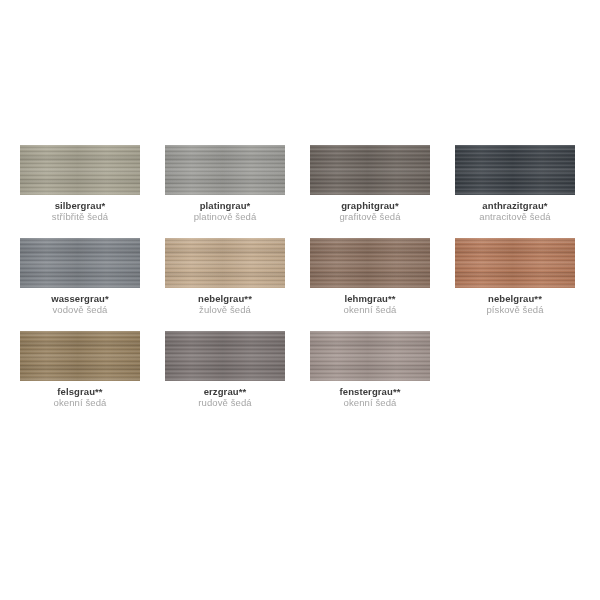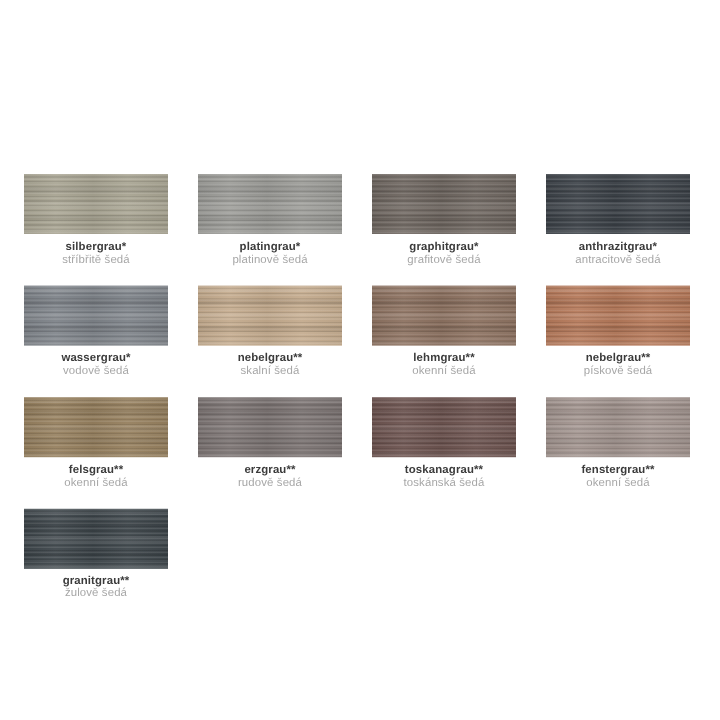--- a/index.html
+++ b/index.html
@@ -157,21 +157,21 @@
         <div class="swatch-chip" style="background-color: rgb(126, 131, 137);"></div>
         <div class="swatch-caption">
           <span class="swatch-name">wassergrau*</span>
           <span class="swatch-translation">vodově šedá</span>
         </div>
       </div>
       <div class="swatch-cell">
         <div class="swatch-chip" style="background-color: rgb(196, 171, 142);"></div>
         <div class="swatch-caption">
           <span class="swatch-name">nebelgrau**</span>
-          <span class="swatch-translation">skalní šedá</span>
+          <span class="swatch-translation">žulově šedá</span>
         </div>
       </div>
       <div class="swatch-cell">
         <div class="swatch-chip" style="background-color: rgb(141, 114, 97);"></div>
         <div class="swatch-caption">
           <span class="swatch-name">lehmgrau**</span>
           <span class="swatch-translation">okenní šedá</span>
         </div>
       </div>
       <div class="swatch-cell">
@@ -189,34 +189,20 @@
         </div>
       </div>
       <div class="swatch-cell">
         <div class="swatch-chip" style="background-color: rgb(124, 116, 115);"></div>
         <div class="swatch-caption">
           <span class="swatch-name">erzgrau**</span>
           <span class="swatch-translation">rudově šedá</span>
         </div>
       </div>
       <div class="swatch-cell">
-        <div class="swatch-chip" style="background-color: rgb(109, 84, 80);"></div>
-        <div class="swatch-caption">
-          <span class="swatch-name">toskanagrau**</span>
-          <span class="swatch-translation">toskánská šedá</span>
-        </div>
-      </div>
-      <div class="swatch-cell">
         <div class="swatch-chip" style="background-color: rgb(162, 148, 143);"></div>
         <div class="swatch-caption">
           <span class="swatch-name">fenstergrau**</span>
           <span class="swatch-translation">okenní šedá</span>
         </div>
       </div>
-      <div class="swatch-cell">
-        <div class="swatch-chip" style="background-color: rgb(62, 70, 75);"></div>
-        <div class="swatch-caption">
-          <span class="swatch-name">granitgrau**</span>
-          <span class="swatch-translation">žulově šedá</span>
-        </div>
-      </div>
     </div>
 </div>
 
 </body></html>

